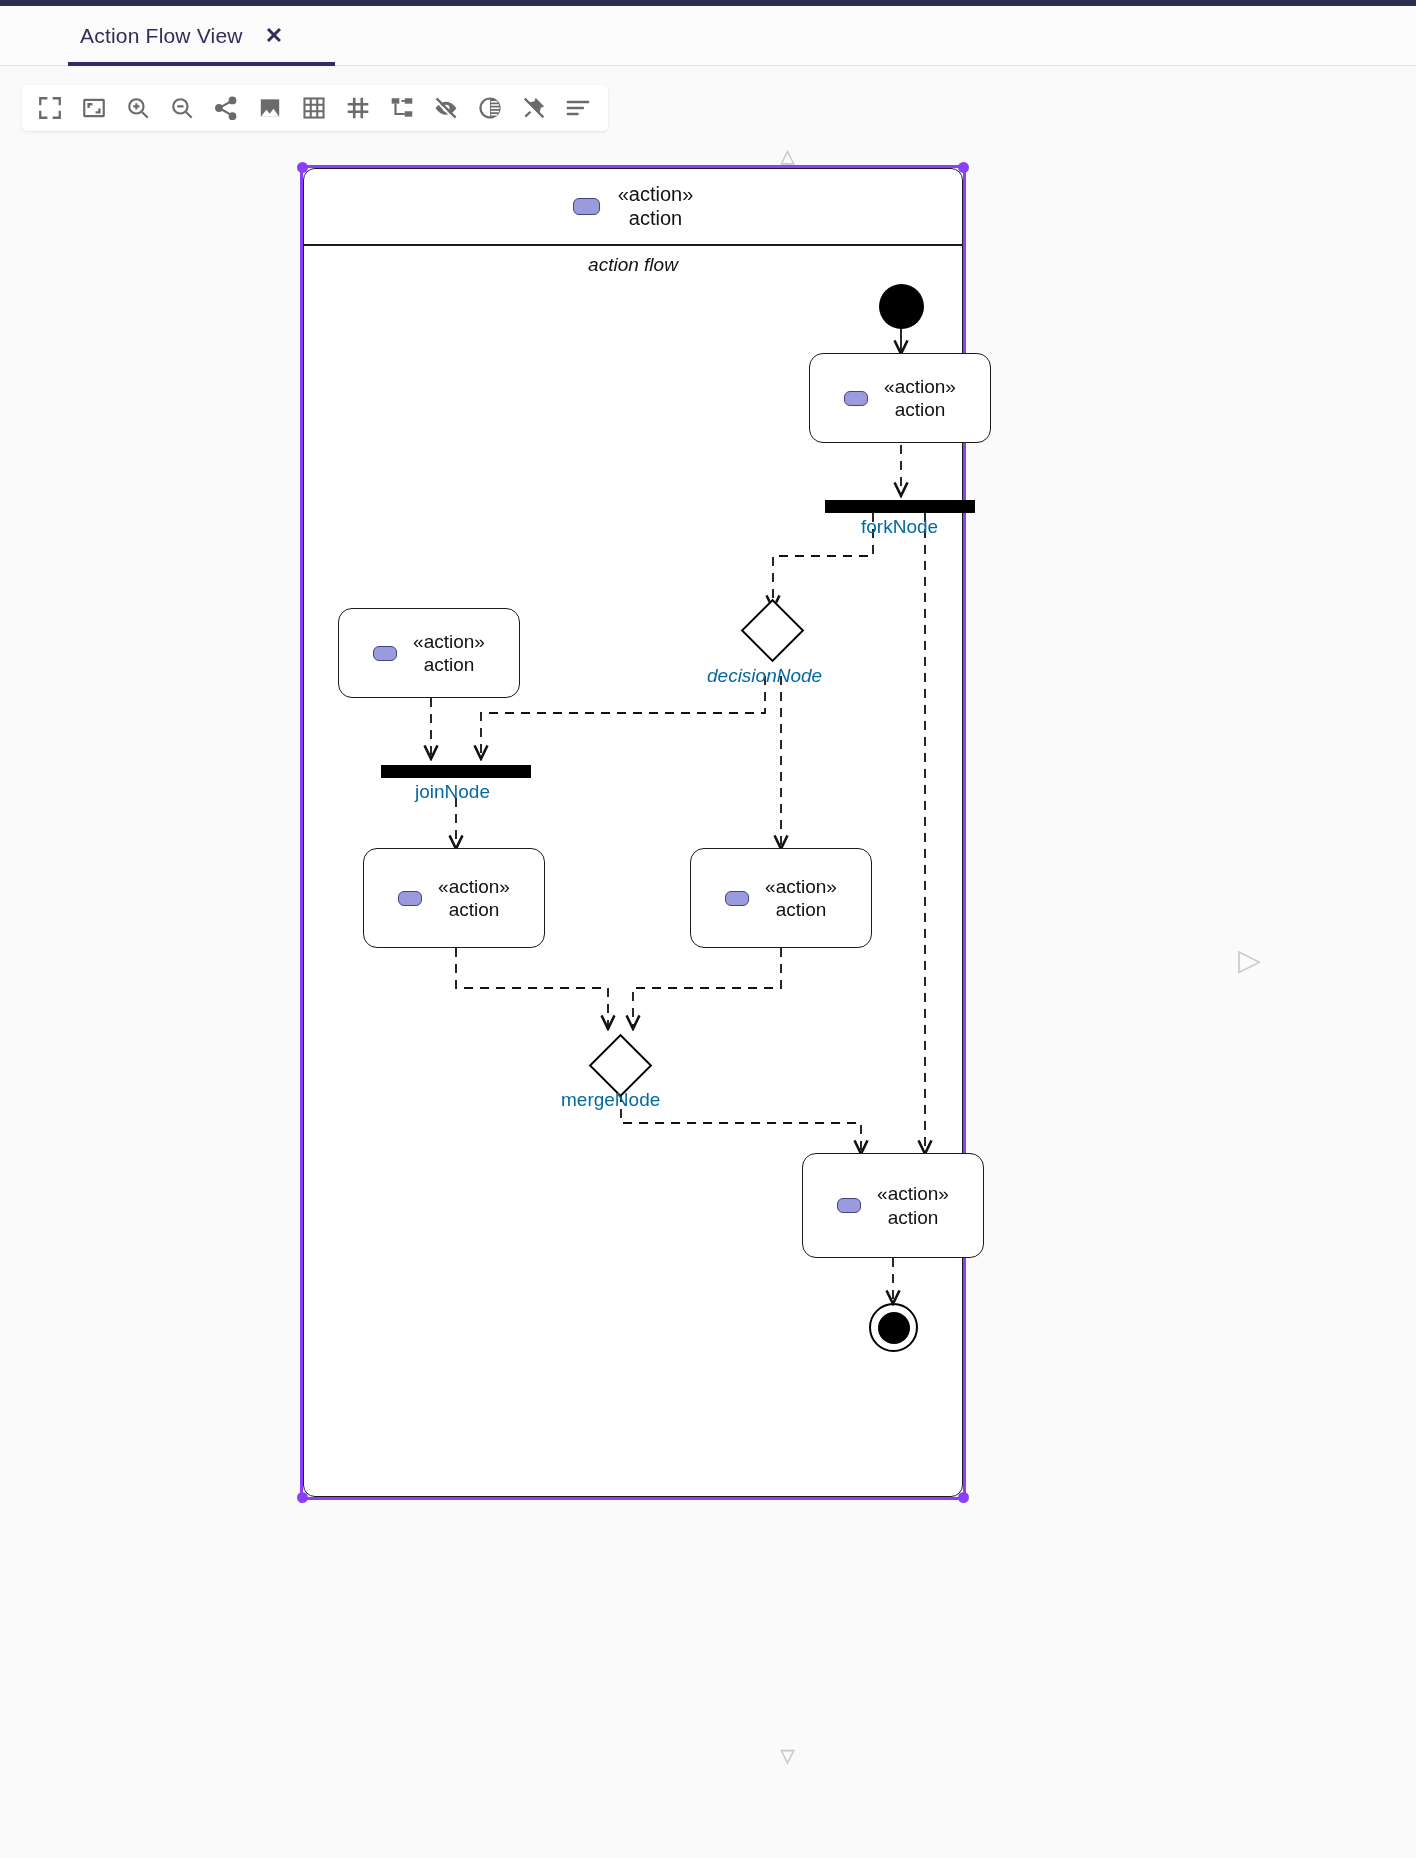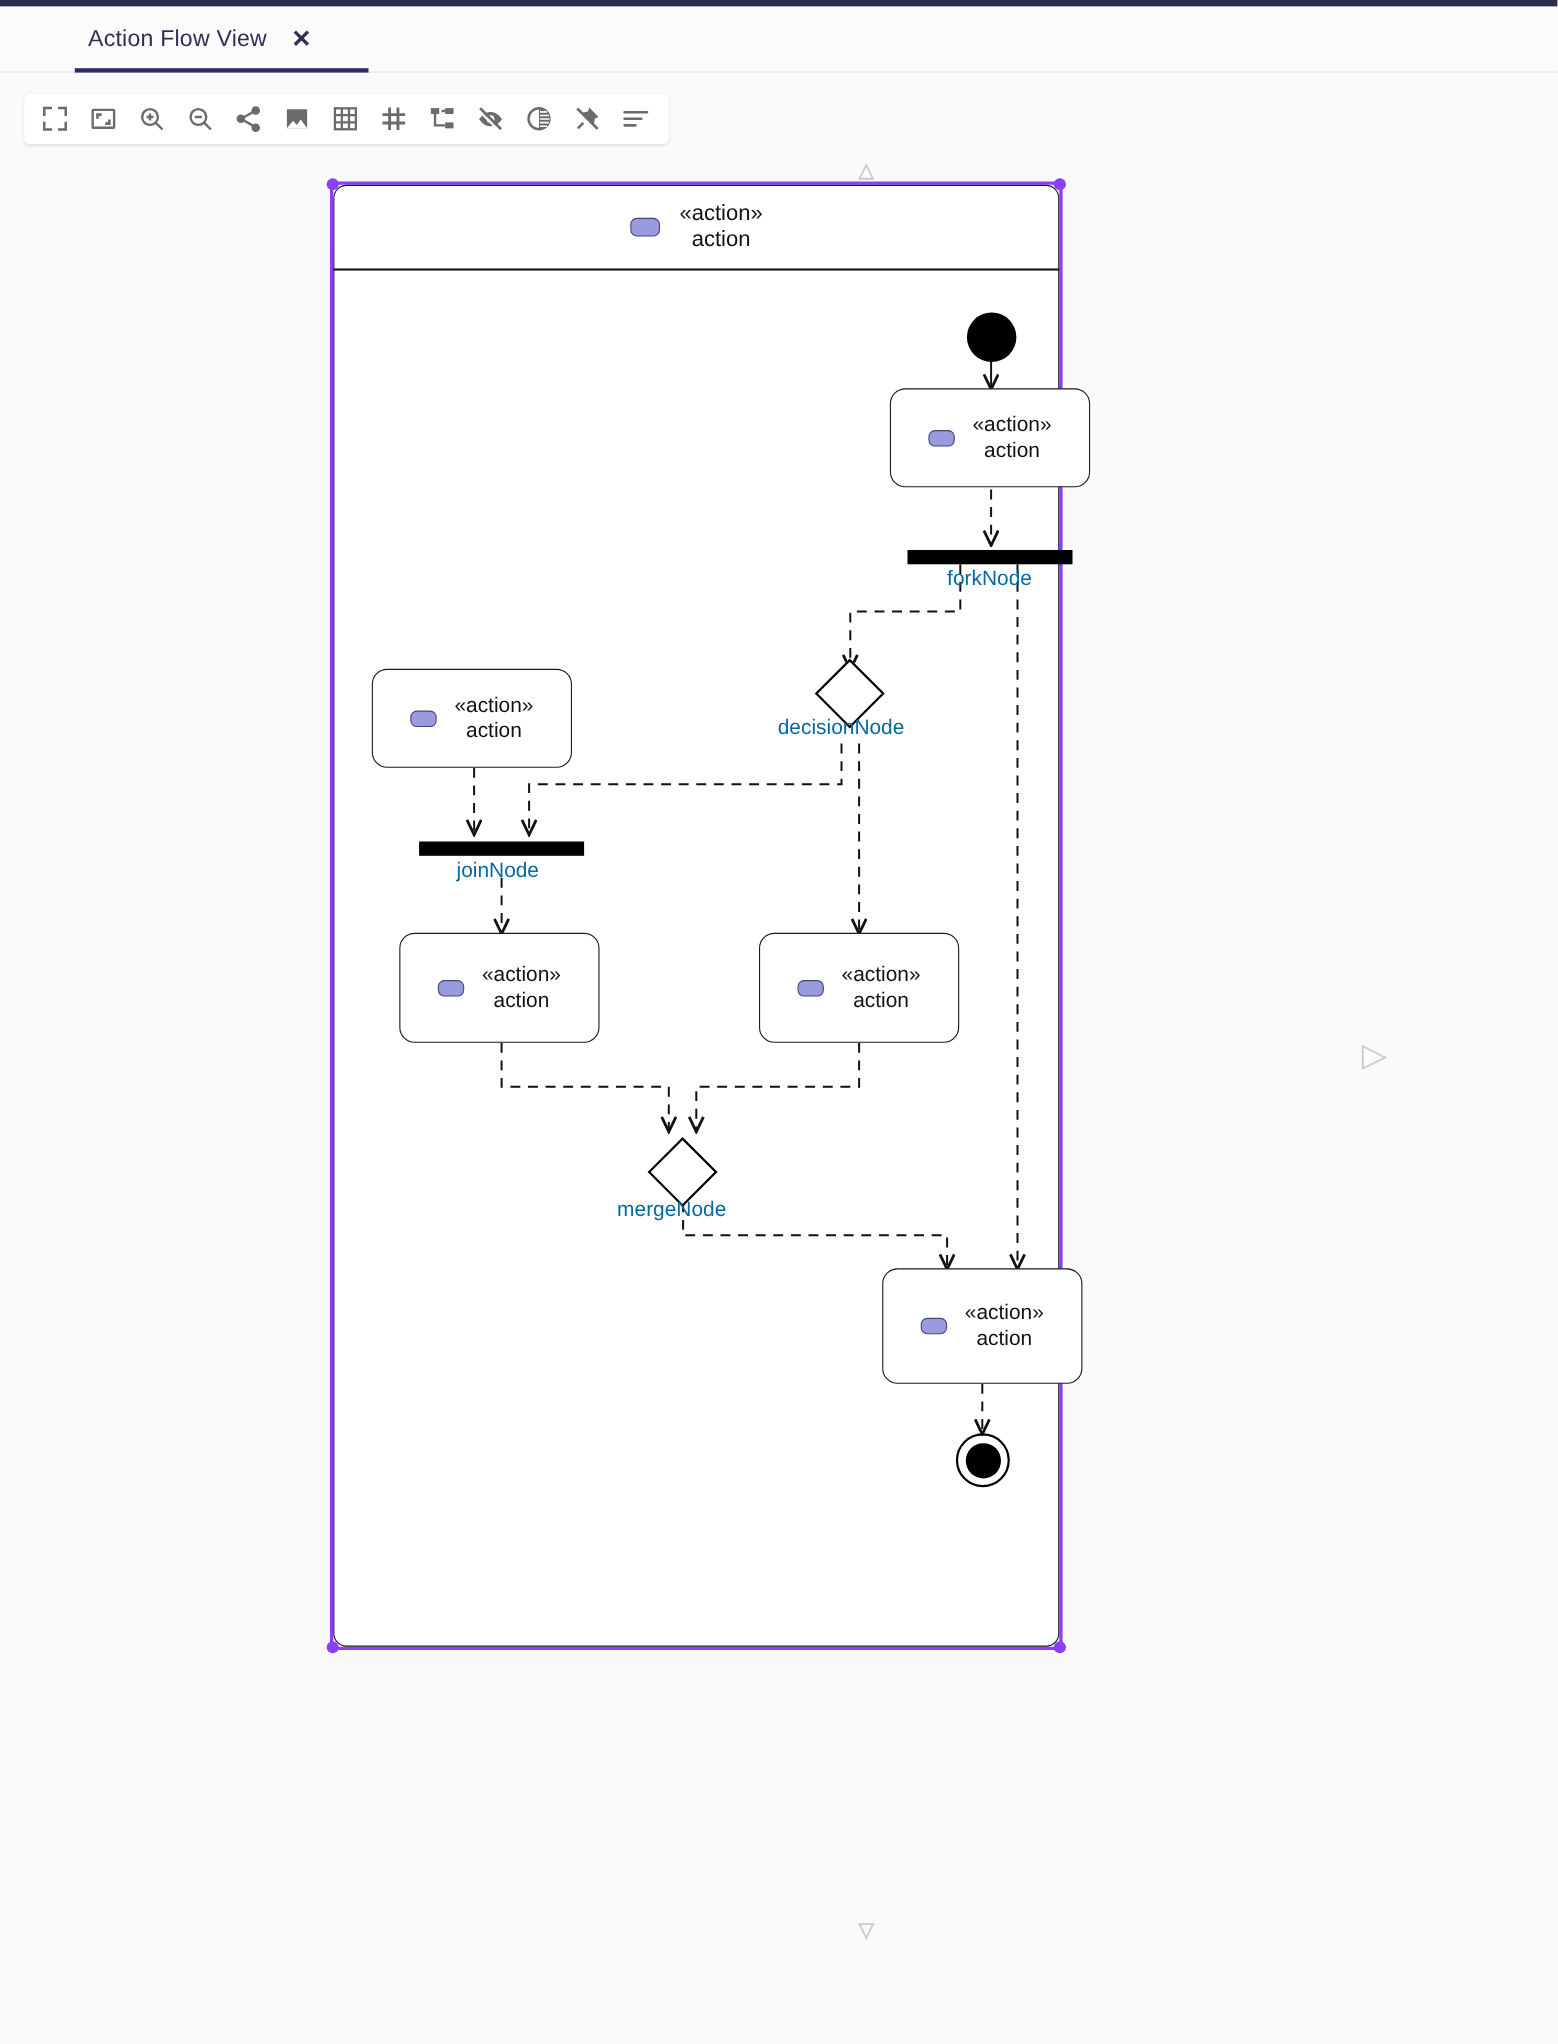--- a/index.html
+++ b/index.html
@@ -287,20 +287,21 @@
       <div class="handle h-br"></div>
 
       <div class="frame-header">
         <span class="st-icon"></span>
         <span class="hdr-text">
           <span>«action»</span><br>
           <span>action</span>
         </span>
       </div>
 
+      <div class="frame-subtitle">action flow</div>
 
       <svg class="edges" viewBox="0 0 737 1335">
         <defs>
           <marker id="arw" markerWidth="9" markerHeight="9" refX="7.5" refY="4.2" orient="auto">
             <path d="M0.5,0.6 L8,4.2 L0.5,7.8" fill="none" stroke="#111" stroke-width="1.4"></path>
           </marker>
         </defs>
         <g stroke="#111" stroke-width="1.8" fill="none" stroke-dasharray="9 7" marker-end="url(#arw)">
 
           <path d="M598 160 L598 185" stroke-dasharray="0"></path>
@@ -336,21 +337,21 @@
         <span class="node-text">
           <span>«action»</span><br>
           <span>action</span>
         </span>
       </div>
 
       <div class="bar-node" style="left:522px; top:332px; width:150px;"></div>
       <div class="node-label" style="left:558px; top:348px;">forkNode</div>
 
       <div class="diamond" style="left:447px; top:440px;"></div>
-      <div class="node-label" style="left:404px; top:483px;">decisionNode</div>
+      <div class="node-label" style="left:404px; top:497px;font-style:italic;">decisionNode</div>
 
       <div class="node" style="left:35px; top:440px; width:182px; height:90px;">
         <span class="st-icon sm"></span>
         <span class="node-text">
           <span>«action»</span><br>
           <span>action</span>
         </span>
       </div>
 
       <div class="bar-node" style="left:78px; top:597px; width:150px;"></div>

